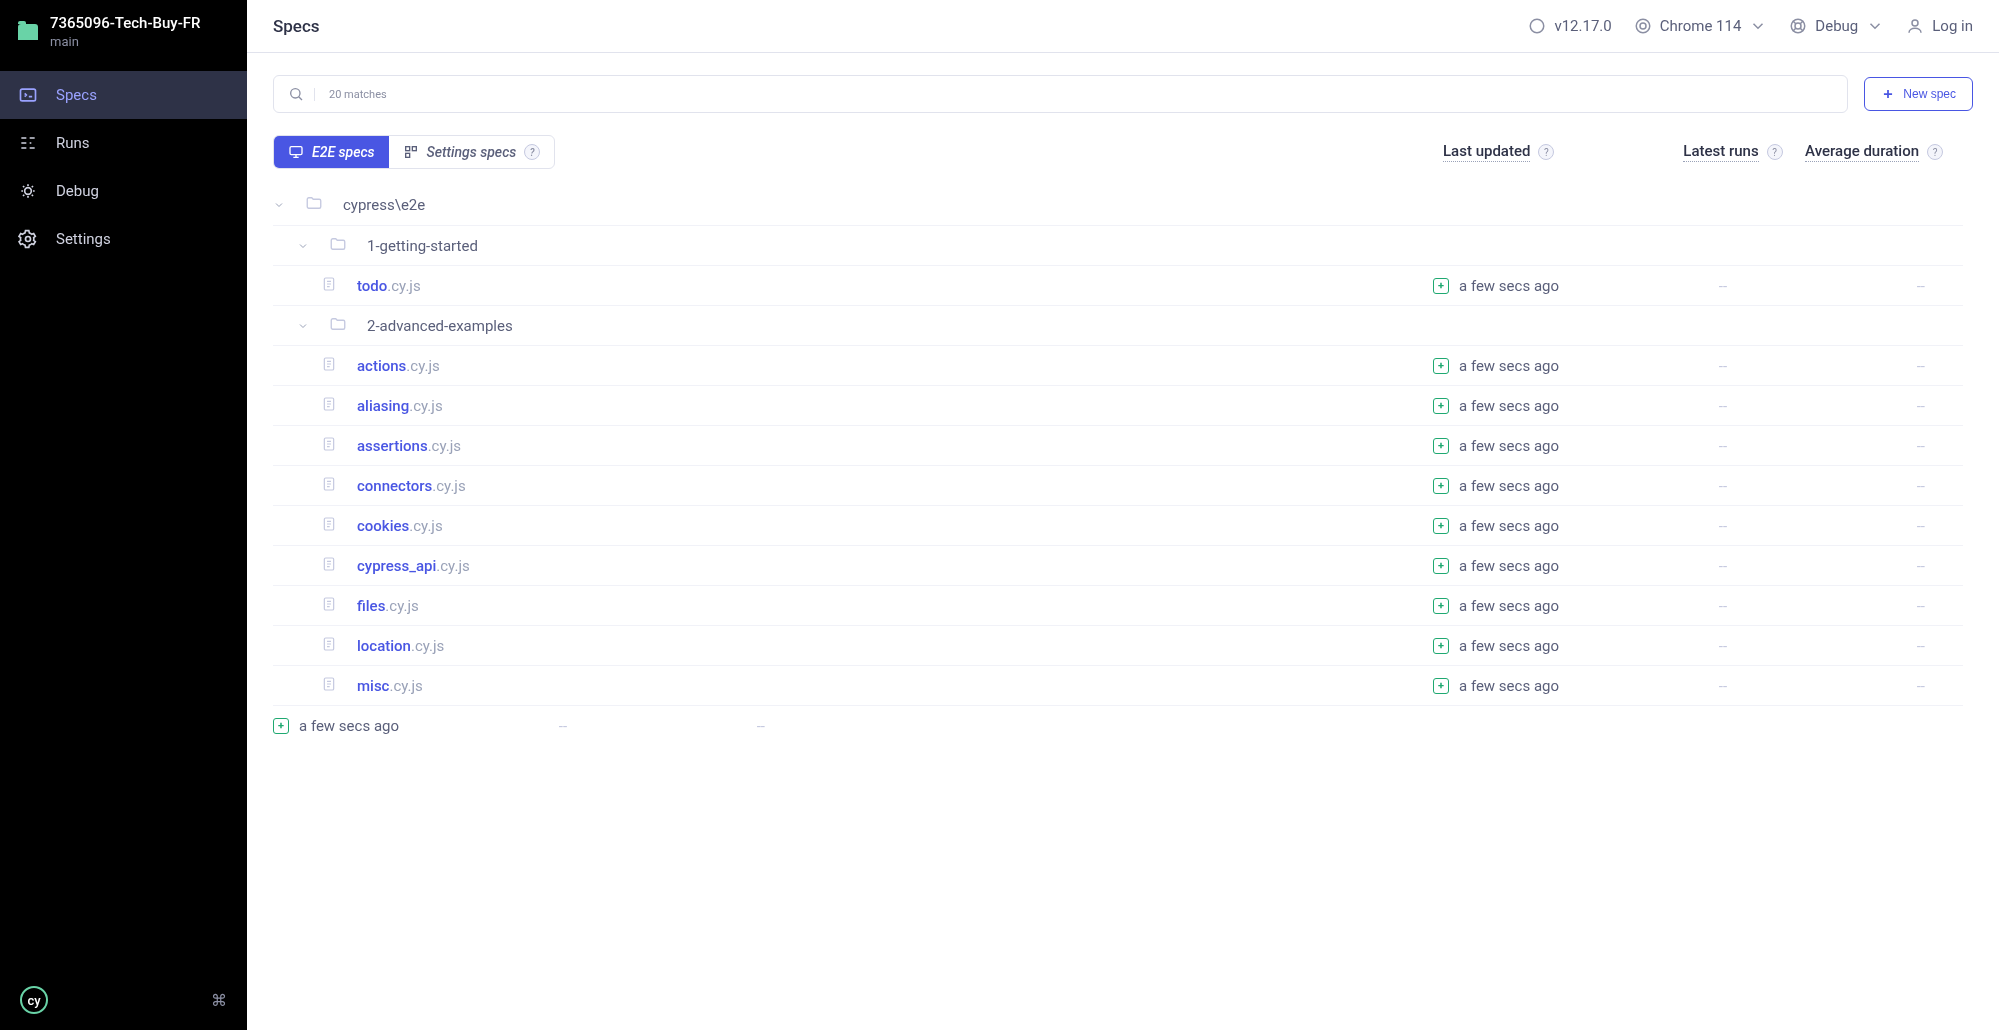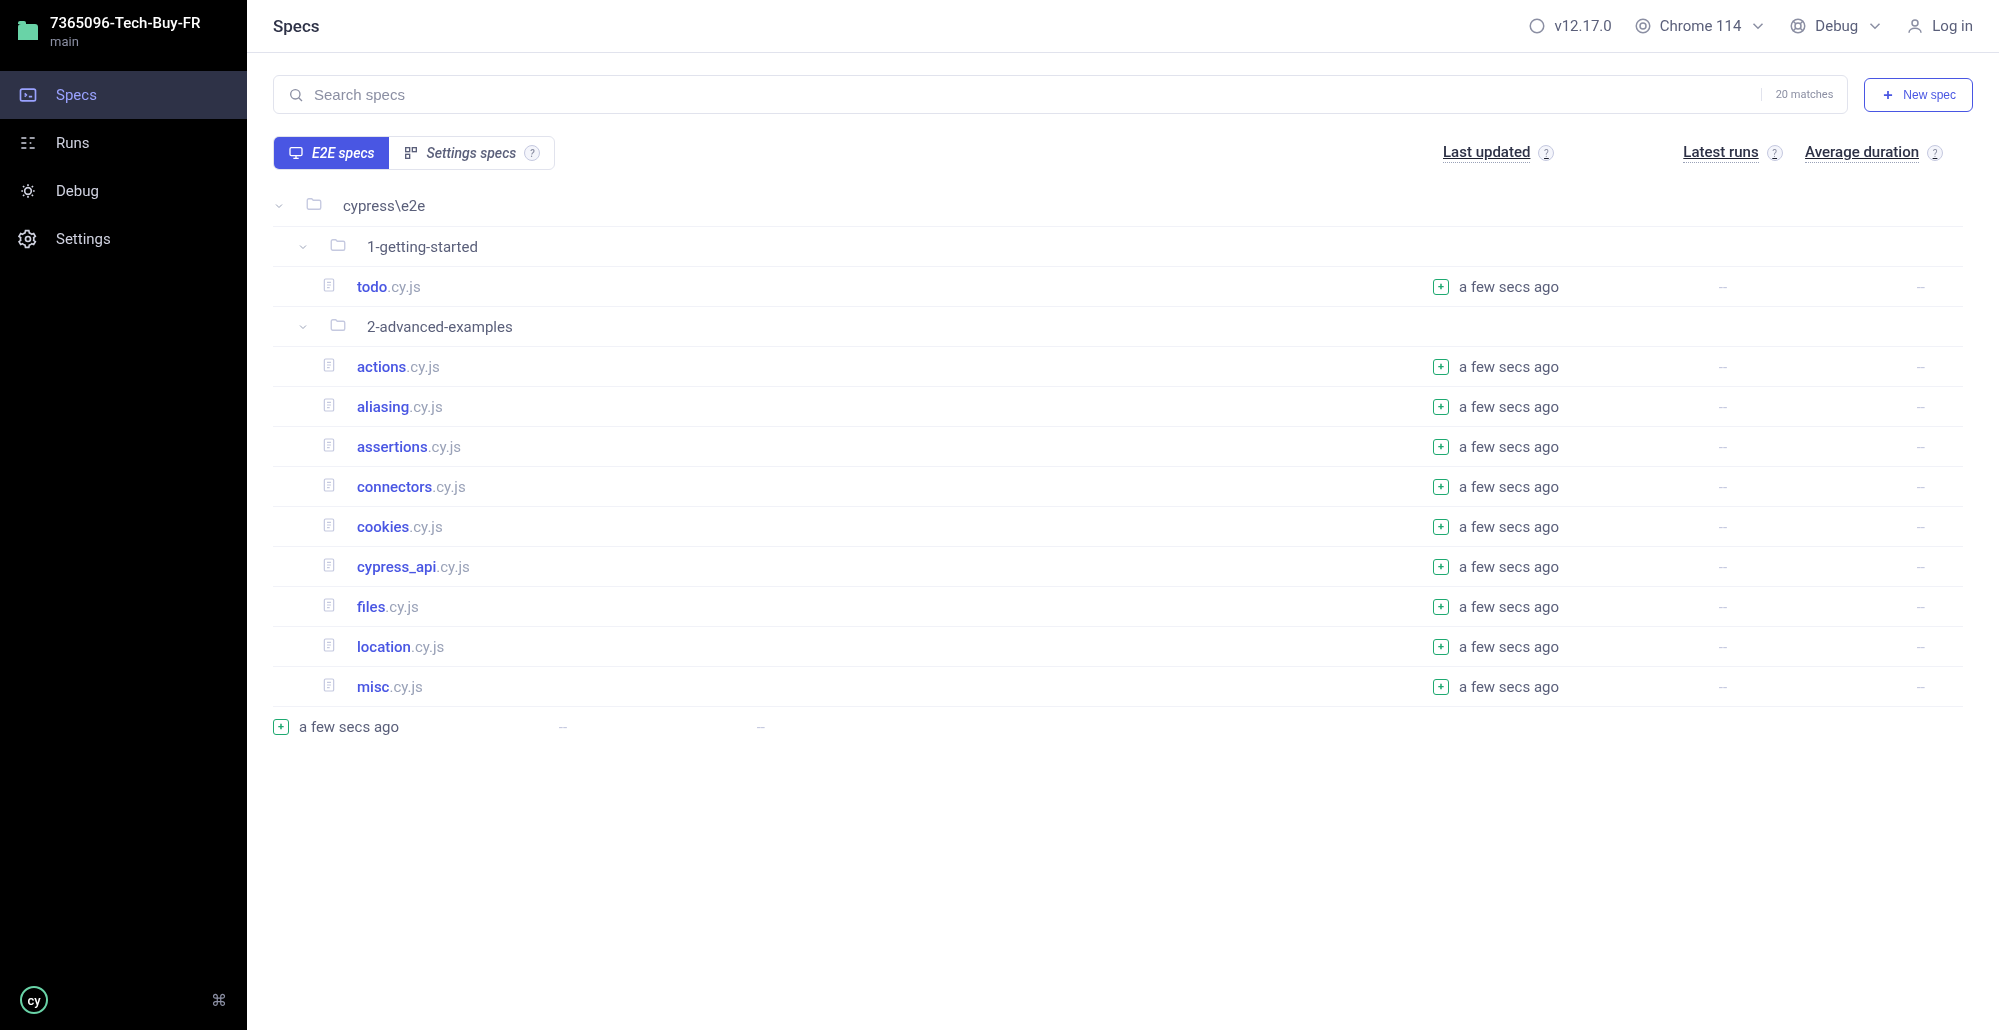--- a/index.html
+++ b/index.html
@@ -165,21 +165,21 @@
   font-size: 10px; color: #8b8fa3;
   background: #f4f5fb;
 }
 .col-headers { margin-left: auto; display: flex; gap: 0; align-items: center; }
 .col-header {
   display: flex; align-items: center; gap: 6px;
   font-size: 15px; font-weight: 500; color: #2e3247;
   border-bottom: 1px dotted #9aa2b8;
   padding-bottom: 1px;
 }
-.col-header-wrap { display: flex; align-items: center; gap: 8px; text-decoration: underline; }
+.col-header-wrap { display: flex; align-items: center; gap: 8px; }
 .col-header-wrap.col-updated { width: 220px; }
 .col-header-wrap.col-runs { width: 140px; justify-content: center; }
 .col-header-wrap.col-duration { width: 170px; justify-content: flex-end; padding-right: 30px; }
 
 
 .tree-scroll { flex: 1; overflow-y: auto; padding: 0 10px 0 0; }
 .tree { padding: 4px 26px 20px 26px; }
 .row {
   display: flex;
   align-items: center;
@@ -318,21 +318,20 @@
       </div>
     </div>
   </div>
 
   <div class="controls">
     <div class="search-wrap">
       <svg viewBox="0 0 24 24" width="16" height="16" fill="none" stroke="#8b8fa3" stroke-width="2">
           <circle cx="11" cy="11" r="7"></circle>
           <path d="M21 21l-5-5"></path>
         </svg>
-      <input type="text" placeholder="Search specs" style="">
       <span class="match-count">20 matches</span>
     </div>
     <button class="new-spec-btn">
       <svg viewBox="0 0 24 24" width="14" height="14" fill="none" stroke="#4956e3" stroke-width="3">
           <path d="M12 5v14M5 12h14"></path>
         </svg>
       <span>New spec</span>
     </button>
   </div>
 

